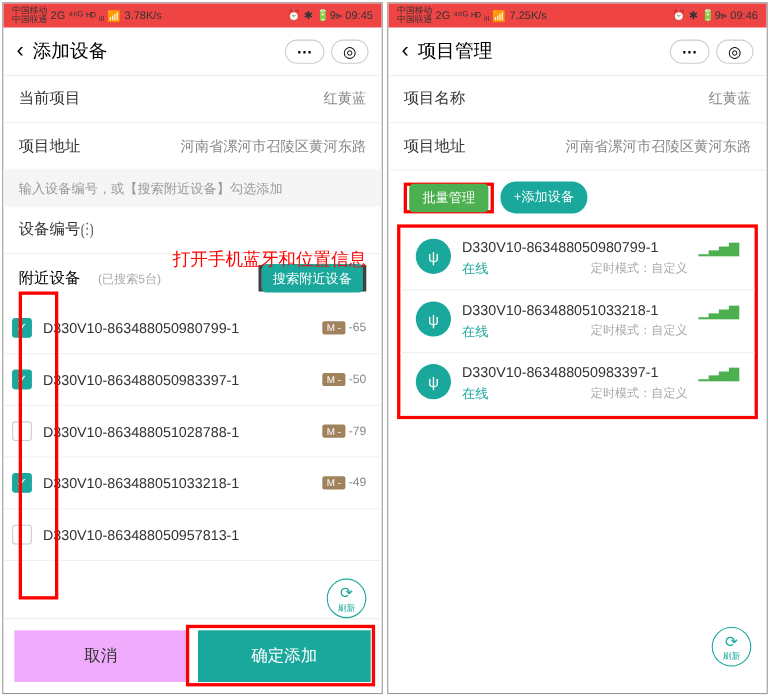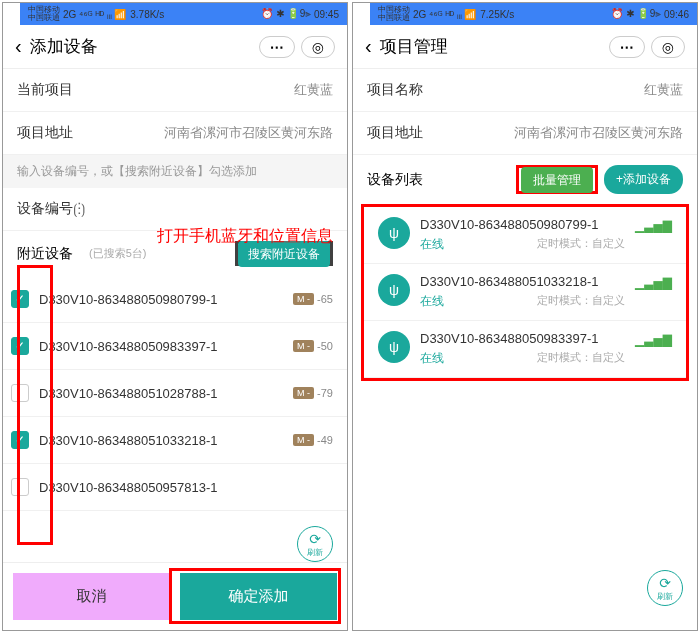--- a/index.html
+++ b/index.html
@@ -1,18 +1,18 @@
 <!DOCTYPE html>
 <html><head>
 <meta charset="utf-8">
 <style>
 * { margin: 0; padding: 0; box-sizing: border-box; font-family: -apple-system, sans-serif; }
 body { background: #fff; width: 700px; height: 633px; display: flex; gap: 4px; padding: 2px; }
 .phone { flex: 1; border: 1px solid #999; display: flex; flex-direction: column; background: #fff; position: relative; overflow: hidden; }
-.statusbar { height: 22px; background: #3b82f6; display: flex; align-items: center; justify-content: space-between; padding: 0 8px; font-size: 10px; color: #333; margin-left: 17px; }
+.statusbar { height: 22px; background: #ef4444; display: flex; align-items: center; justify-content: space-between; padding: 0 8px; font-size: 10px; color: #333; }
 .statusbar-left, .statusbar-right { display: flex; align-items: center; gap: 3px; }
 .header { display: flex; align-items: center; padding: 10px 12px; border-bottom: 1px solid #eee; }
 .back { font-size: 20px; margin-right: 8px; cursor: pointer; }
 .title { font-size: 17px; font-weight: 500; flex: 1; }
 .header-btns { display: flex; gap: 6px; }
 .hbtn { border: 1px solid #ccc; border-radius: 14px; padding: 2px 10px; font-size: 14px; cursor: pointer; }
 .hbtn.dot { font-weight: bold; }
 .row { display: flex; align-items: center; padding: 12px 14px; border-bottom: 1px solid #f0f0f0; font-size: 14px; }
 .row-label { color: #333; flex: 0 0 auto; }
 .row-value { flex: 1; text-align: right; color: #888; font-size: 13px; }
@@ -183,21 +183,20 @@
   </div>
   <div class="row">
     <span class="row-label">项目名称</span>
     <span class="row-value">红黄蓝</span>
   </div>
   <div class="row">
     <span class="row-label">项目地址</span>
     <span class="row-value">河南省漯河市召陵区黄河东路</span>
   </div>
   <div class="device-list-header">
-    <span class="device-list-label">设备列表</span>
     <span class="batch-redbox"><span class="batch-btn">批量管理</span></span>
     <span class="add-btn">+添加设备</span>
   </div>
   <div class="list-redbox">
     <div id="right-devices">
         <div class="online-item">
           <div class="online-icon">ψ</div>
     <div class="online-info">
       <div class="online-name">D330V10-863488050980799-1</div>
       <div class="online-status-row">

